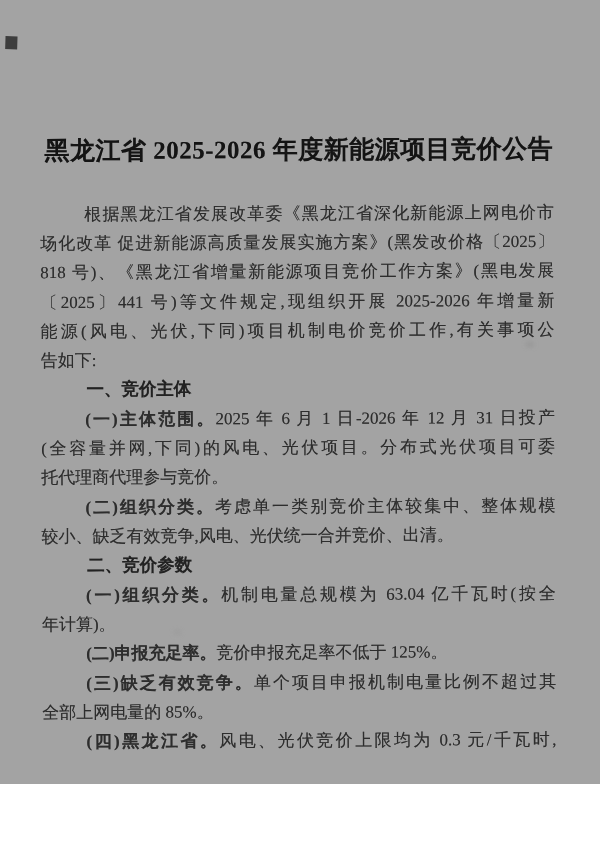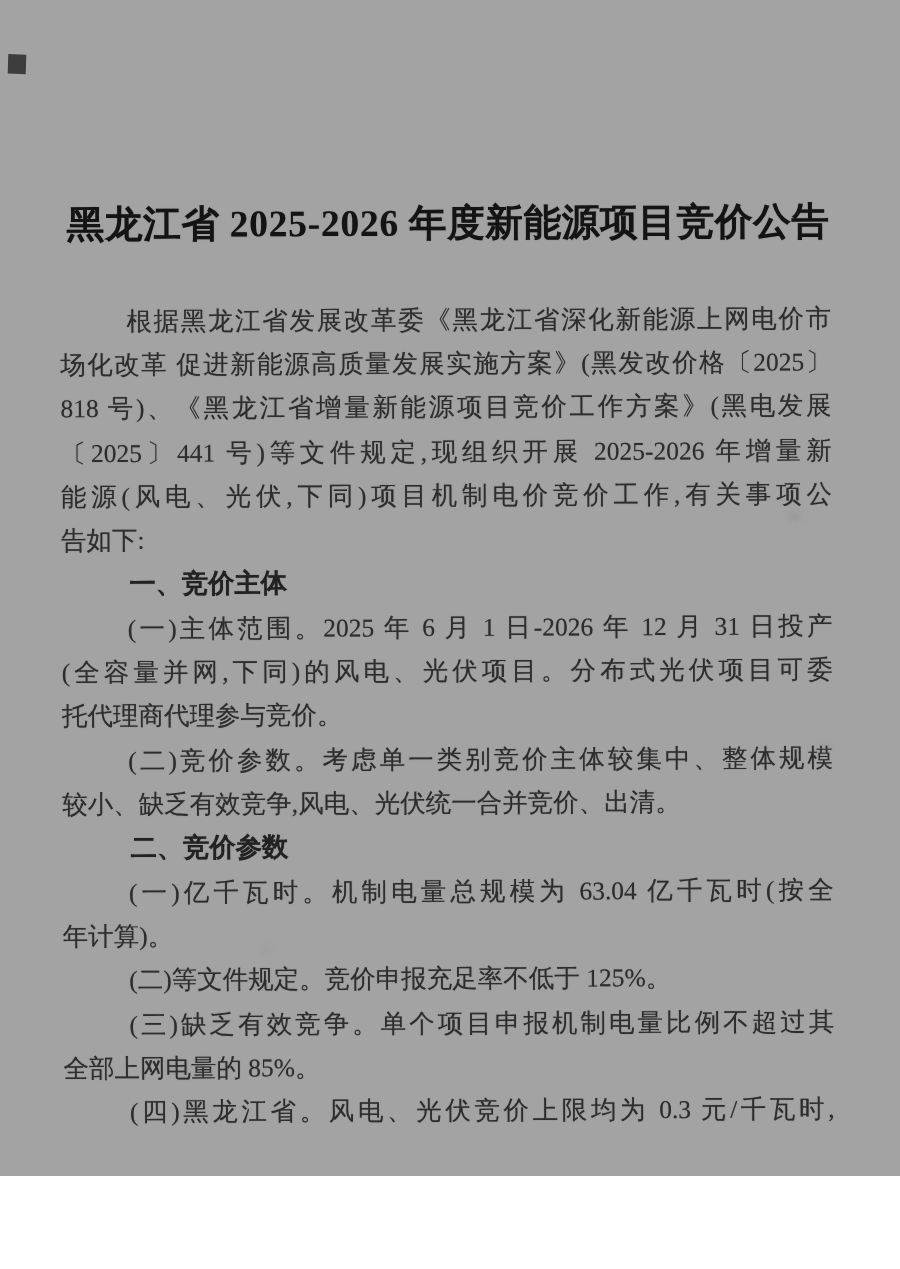--- a/index.html
+++ b/index.html
@@ -65,21 +65,21 @@
   .line.justify {
     text-align: justify;
     text-align-last: justify;
   }
   .line.heading {
     font-family: "Liberation Sans", "DejaVu Sans", sans-serif;
     font-weight: bold;
     font-size: 17.5px;
     color: #222222;
   }
-  .lead { font-weight: normal; }
+  .lead { font-weight: bold; }
   .pagenum {
     position: absolute;
     left: 0;
     top: 789px;
     width: 100%;
     text-align: center;
     font-size: 12.5px;
     color: #4a4a4a;
     font-family: "Liberation Serif", serif;
   }
@@ -104,26 +104,26 @@
         <div class="line indent justify">根据黑龙江省发展改革委《黑龙江省深化新能源上网电价市</div>
         <div class="line justify">场化改革 促进新能源高质量发展实施方案》(黑发改价格〔2025〕</div>
         <div class="line justify">818 号)、《黑龙江省增量新能源项目竞价工作方案》(黑电发展</div>
         <div class="line justify">〔2025〕441 号)等文件规定,现组织开展 2025-2026 年增量新</div>
         <div class="line justify">能源(风电、光伏,下同)项目机制电价竞价工作,有关事项公</div>
         <div class="line">告如下:</div>
         <div class="line indent heading">一、竞价主体</div>
         <div class="line indent justify"><span class="lead">(一)主体范围。</span>2025 年 6 月 1 日-2026 年 12 月 31 日投产</div>
         <div class="line justify">(全容量并网,下同)的风电、光伏项目。分布式光伏项目可委</div>
         <div class="line">托代理商代理参与竞价。</div>
-        <div class="line indent justify"><span class="lead">(二)竞价参数。</span>考虑单一类别竞价主体较集中、整体规模</div>
+        <div class="line indent justify"><span class="lead">(二)组织分类。</span>考虑单一类别竞价主体较集中、整体规模</div>
         <div class="line">较小、缺乏有效竞争,风电、光伏统一合并竞价、出清。</div>
         <div class="line indent heading">二、竞价参数</div>
-        <div class="line indent justify"><span class="lead">(一)亿千瓦时。</span>机制电量总规模为 63.04 亿千瓦时(按全</div>
+        <div class="line indent justify"><span class="lead">(一)组织分类。</span>机制电量总规模为 63.04 亿千瓦时(按全</div>
         <div class="line">年计算)。</div>
-        <div class="line indent"><span class="lead">(二)等文件规定。</span>竞价申报充足率不低于 125%。</div>
+        <div class="line indent"><span class="lead">(二)申报充足率。</span>竞价申报充足率不低于 125%。</div>
         <div class="line indent justify"><span class="lead">(三)缺乏有效竞争。</span>单个项目申报机制电量比例不超过其</div>
         <div class="line">全部上网电量的 85%。</div>
         <div class="line indent justify"><span class="lead">(四)黑龙江省。</span>风电、光伏竞价上限均为 0.3 元/千瓦时,</div>
       </div>
     <div class="pagenum">1</div>
     <div class="smudge smudge-1"></div>
     <div class="smudge smudge-2"></div>
     <div class="smudge smudge-3"></div>
   </div>
 </div>

